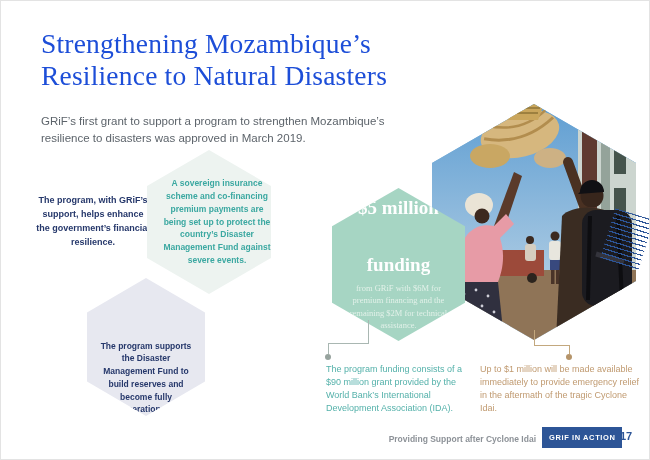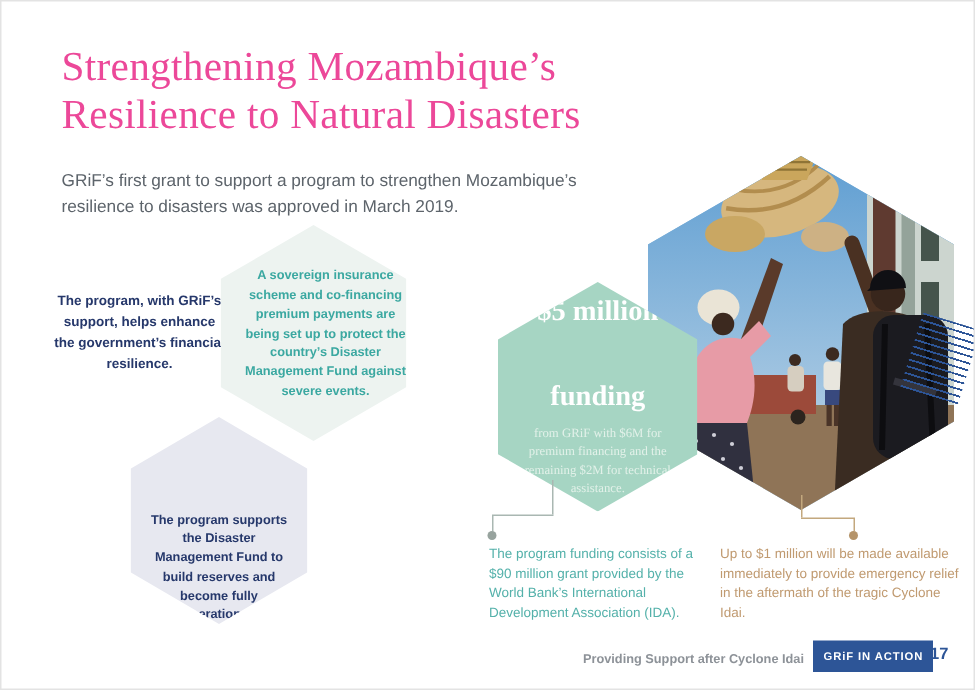--- a/index.html
+++ b/index.html
@@ -1,20 +1,20 @@
 <!DOCTYPE html>
 <html><head>
 <meta charset="utf-8">
 <style>
   * { margin:0; padding:0; box-sizing:border-box; }
   html,body { width:650px; height:460px; }
   body { font-family:"Liberation Sans", sans-serif; background:#ffffff; overflow:hidden; }
   .page { position:relative; width:650px; height:460px; background:#ffffff; border:1px solid #e3e3e3; overflow:hidden; }
 
-  .title { position:absolute; left:40px; top:27px; font-family:"Liberation Serif", serif; font-size:27.5px; line-height:32px; color:#ec4899; font-weight:400; letter-spacing:0.2px; }
+  .title { position:absolute; left:40px; top:27px; font-family:"Liberation Serif", serif; font-size:27.5px; line-height:32px; color:#1d4ed8; font-weight:400; letter-spacing:0.2px; }
   .title span { display:block; }
   .subtitle { position:absolute; left:40px; top:112px; width:348px; font-size:11.5px; line-height:1.45; color:#5d646b; }
 
   .left-callout { position:absolute; left:34px; top:193px; width:116px; text-align:center; font-size:9px; line-height:1.55; font-weight:600; color:#26386b; }
 
   .hex { position:absolute; clip-path:polygon(50% 0%, 100% 25%, 100% 75%, 50% 100%, 0% 75%, 0% 25%); display:flex; align-items:center; justify-content:center; text-align:center; }
   .hex-mint  { left:146px; top:149px; width:124px; height:144px; background:#edf3f0; z-index:1;justify-content:flex-end; }
   .hex-mint .txt { width:108px; font-size:8.5px; line-height:1.5; font-weight:600; color:#3ba8a1; }
   .hex-gray  { left:86px; top:277px; width:118px; height:138px; background:#e7e8f0; z-index:2;align-items:flex-end; }
   .hex-gray .txt { width:100px; font-size:8.5px; line-height:1.5; font-weight:600; color:#26386b; }

